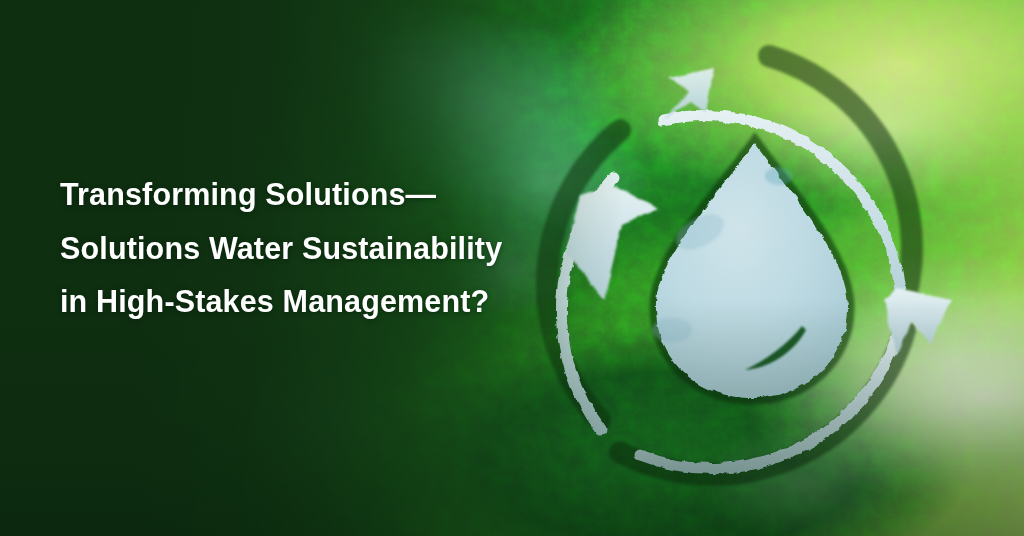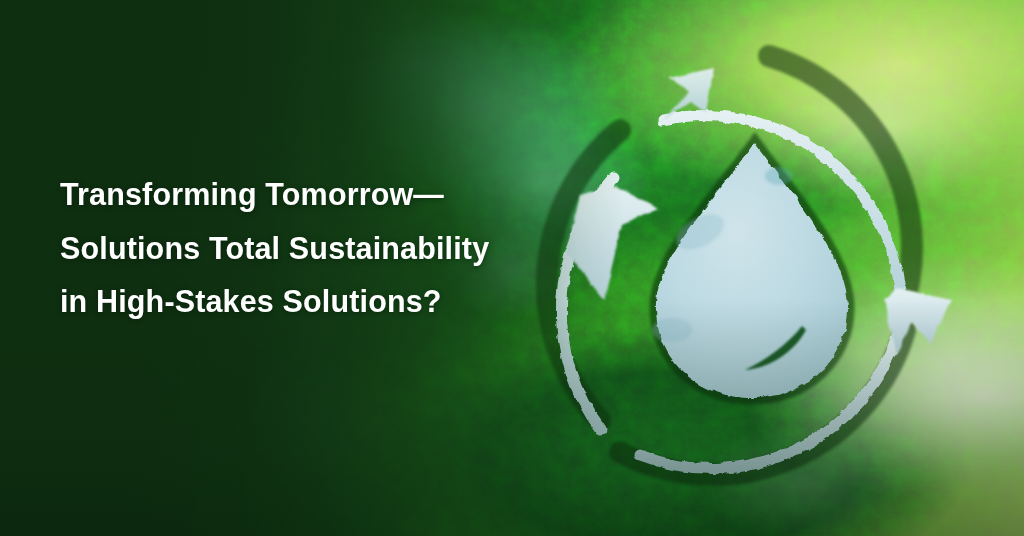--- a/index.html
+++ b/index.html
@@ -257,18 +257,18 @@
     <path d="M 806 330
              C 794 352, 770 368, 745 370
              C 766 360, 788 344, 802 326
              Z" fill="#1d5c2a" filter="url(#softEdge)"></path>
   </svg>
 
   <div id="left-scrim"></div>
   <div id="bottom-scrim"></div>
 
   <div id="headline">
-    <span class="hl-line">Transforming Tomorrow—</span>
-    <span class="hl-line">Solutions Total Sustainability</span>
-    <span class="hl-line">in High-Stakes Solutions?</span>
+    <span class="hl-line">Transforming Solutions—</span>
+    <span class="hl-line">Solutions Water Sustainability</span>
+    <span class="hl-line">in High-Stakes Management?</span>
   </div>
 
 </div>
 
 </body></html>

